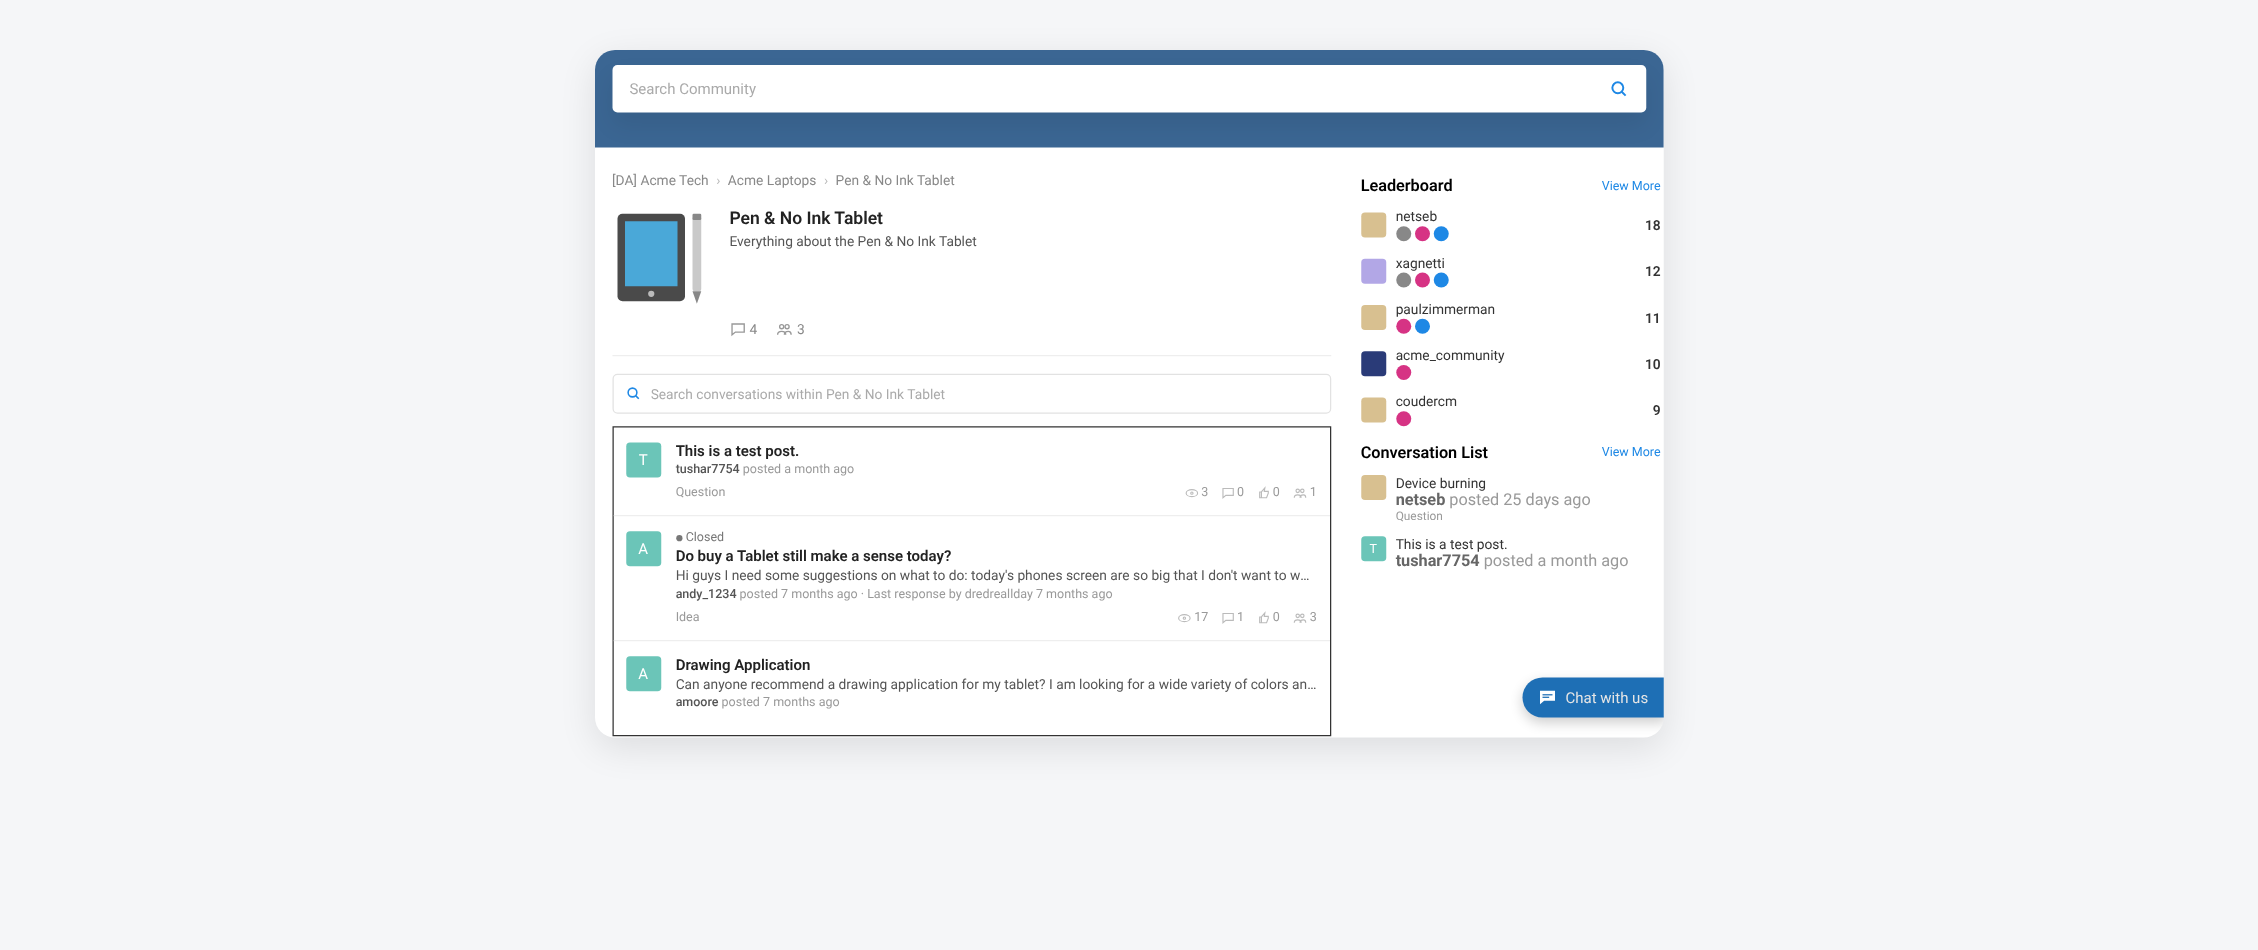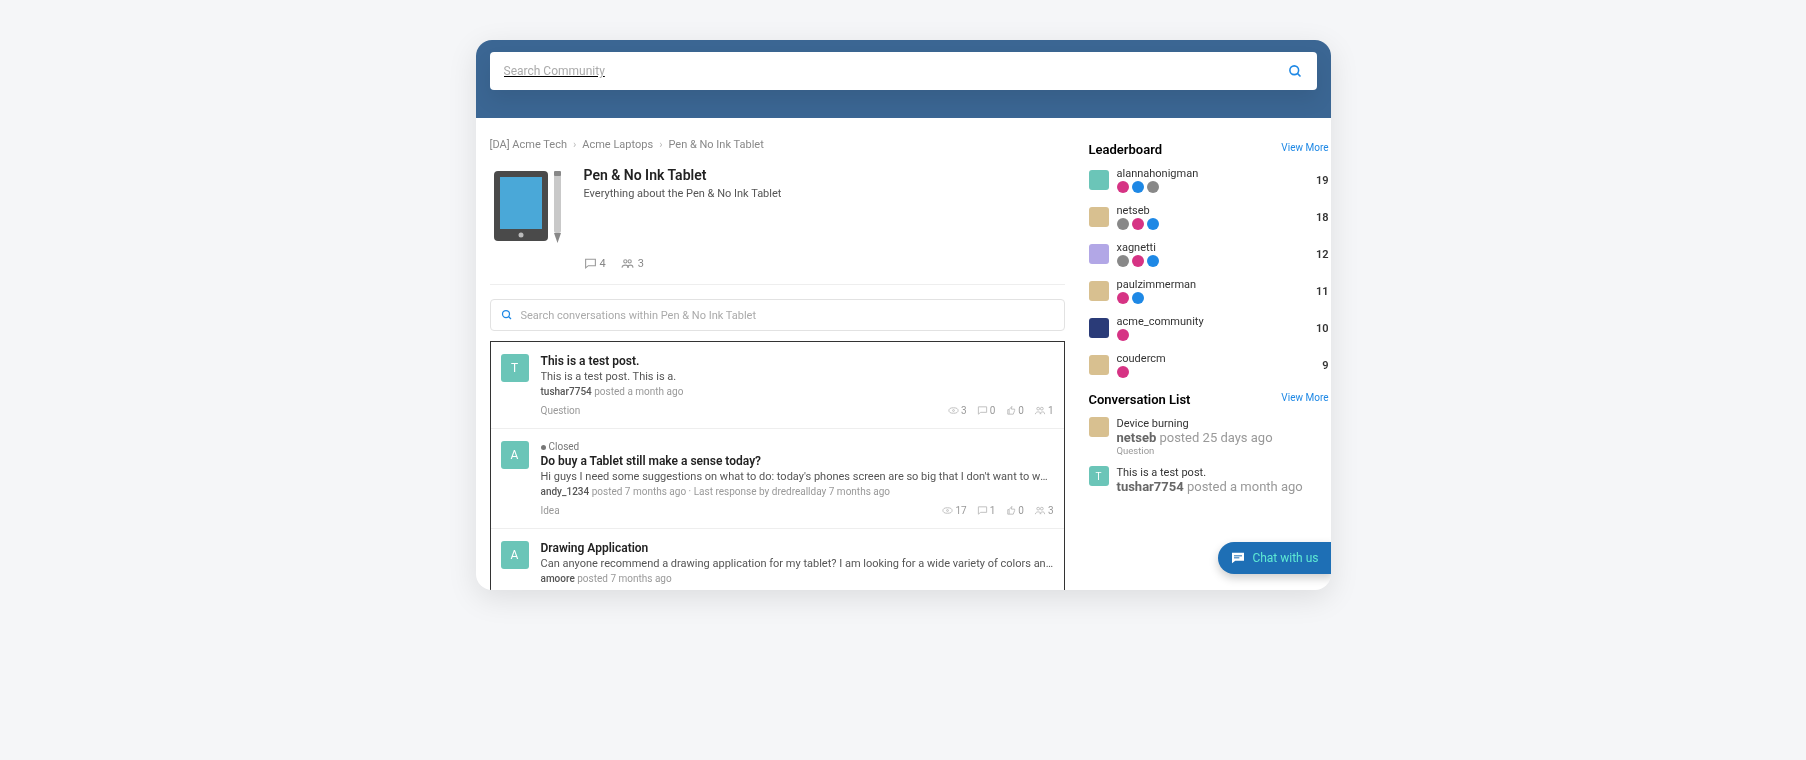--- a/index.html
+++ b/index.html
@@ -1,18 +1,18 @@
 <!DOCTYPE html>
 <html><head>
 <meta charset="utf-8">
 <style>
   * { box-sizing: border-box; margin: 0; padding: 0; font-family: -apple-system, BlinkMacSystemFont, "Segoe UI", Roboto, Arial, sans-serif; }
   body { background: #f5f6f8; display: flex; justify-content: center; align-items: flex-start; height: 760px; padding-top: 40px; }
   .window { width: 855px; height: 550px; background: #fff; border-radius: 16px; overflow: hidden; box-shadow: 0 8px 30px rgba(0,0,0,0.1); position: relative; }
-  .topbar { background: #3b6693; padding: 12px 14px 28px 14px; text-decoration: underline; }
+  .topbar { background: #3b6693; padding: 12px 14px 28px 14px; }
   .search-main { background: #fff; border-radius: 4px; height: 38px; display: flex; align-items: center; padding: 0 14px; box-shadow: 0 10px 20px rgba(0,0,0,0.08); }
   .search-main input { flex: 1; border: none; outline: none; font-size: 12px; color: #555; }
   .search-main input::placeholder { color: #aaa; }
   .content { display: flex; padding: 20px 2px 0 14px; gap: 24px; height: calc(100% - 78px); overflow: hidden; }
   .main { flex: 1; min-width: 0; }
   .side { width: 240px; flex-shrink: 0; }
 
   .crumbs { font-size: 11px; color: #888; display: flex; align-items: center; gap: 6px; margin-bottom: 16px; }
   .crumbs span.sep { color: #bbb; }
 
@@ -46,40 +46,40 @@
   .status-txt { font-size:10px; color:#777; margin-bottom:2px; display:block;}
   .thread-title { font-size:12px; font-weight:600; color:#222; margin-bottom:2px; }
   .thread-snip { font-size:11px; color:#555; white-space:nowrap; overflow:hidden; text-overflow:ellipsis; margin-bottom:3px;}
   .thread-meta { font-size:10px; color:#999; }
   .thread-meta b { color:#555; font-weight:500;}
   .thread-foot { display:flex; align-items:center; margin-top:8px; }
   .thread-type { font-size:10px; color:#999; }
   .thread-stats { margin-left:auto; display:flex; gap:10px; }
   .tstat { font-size:10px; color:#999; display:inline-flex; align-items:center; gap:2px;}
 
-  .side-head { display:flex; align-items:flex-start; margin-bottom:10px; margin-top:4px;}
+  .side-head { display:flex; align-items:center; margin-bottom:10px; margin-top:4px;}
   .side-head h3 { font-size:13px; font-weight:600; }
   .side-head a { margin-left:auto; font-size:10px; color:#1e88e5; text-decoration:none; }
 
   .lb-row { display:flex; align-items:center; gap:8px; margin-bottom:11px; }
   .lb-av { width:20px; height:20px; border-radius:3px; flex-shrink:0; }
   .lb-body { flex:1; min-width:0; }
   .lb-name { font-size:11px; color:#333; margin-bottom:1px;}
   .badges { display:flex; gap:3px; }
   .badge { width:12px; height:12px; border-radius:50%; }
   .b-pink{background:#d63384;} .b-blue{background:#1e88e5;} .b-gray{background:#888;}
   .lb-score { font-size:11px; font-weight:600; color:#333; }
 
   .conv-item { display:flex; gap:8px; margin-bottom:10px; }
   .conv-av { width:20px; height:20px; border-radius:3px; flex-shrink:0; }
   .conv-title { font-size:11px; color:#333; }
   .conv-meta { font-size:13px; color:#999; }
   .conv-type { font-size:9.5px; color:#999; }
 
-  .chat-widget { position:absolute; bottom:16px; right:-2px; background:#1e6fb5; color:#5eead4; border-radius:20px 0 0 20px; padding:8px 14px 8px 12px; display:flex; align-items:center; gap:6px; font-size:12px; box-shadow:0 4px 10px rgba(0,0,0,0.2);}
+  .chat-widget { position:absolute; bottom:16px; right:-2px; background:#1e6fb5; color:#e5e5e5; border-radius:20px 0 0 20px; padding:8px 14px 8px 12px; display:flex; align-items:center; gap:6px; font-size:12px; box-shadow:0 4px 10px rgba(0,0,0,0.2);}
 
   svg { display:block; }
 </style>
 </head>
 <body>
 
 <div class="window">
 
   <div class="topbar">
     <div class="search-main">
@@ -148,21 +148,20 @@
         </span>
         <input type="text" placeholder="Search conversations within Pen &amp; No Ink Tablet" style="">
       </div>
 
       <div class="threads" id="threads">
           <div class="thread">
     <div class="avatar av-teal">T</div>
     <div class="thread-body">
 
       <div class="thread-title">This is a test post.</div>
-      <div class="thread-snip">This is a test post. This is a.</div>
       <div class="thread-meta"><b>tushar7754</b> posted a month ago</div>
       <div class="thread-foot">
         <span class="thread-type">Question</span>
         <div class="thread-stats">
     <span class="tstat"><svg width="11" height="11" viewBox="0 0 24 24" fill="none" stroke="#bbb" stroke-width="2">
                       <ellipse cx="12" cy="12" rx="10" ry="6"></ellipse>
                       <circle cx="12" cy="12" r="2"></circle>
                     </svg>3</span>
     <span class="tstat"><svg width="11" height="11" viewBox="0 0 24 24" fill="none" stroke="#bbb" stroke-width="2">
                       <path d="M3 4h18v12H8l-5 4z"></path>
@@ -225,32 +224,20 @@
 
     </div>
 
     <div class="side">
       <div class="side-head">
         <h3>Leaderboard</h3>
         <a href="#">View More</a>
       </div>
       <div id="leaderboard">
           <div class="lb-row">
-    <div class="lb-av av-teal"></div>
-    <div class="lb-body">
-      <div class="lb-name">alannahonigman</div>
-      <div class="badges">
-                <span class="badge b-pink"></span>
-                <span class="badge b-blue"></span>
-                <span class="badge b-gray"></span>
-              </div>
-    </div>
-    <div class="lb-score">19</div>
-          </div>
-          <div class="lb-row">
     <div class="lb-av av-img"></div>
     <div class="lb-body">
       <div class="lb-name">netseb</div>
       <div class="badges">
                 <span class="badge b-gray"></span>
                 <span class="badge b-pink"></span>
                 <span class="badge b-blue"></span>
               </div>
     </div>
     <div class="lb-score">18</div>

